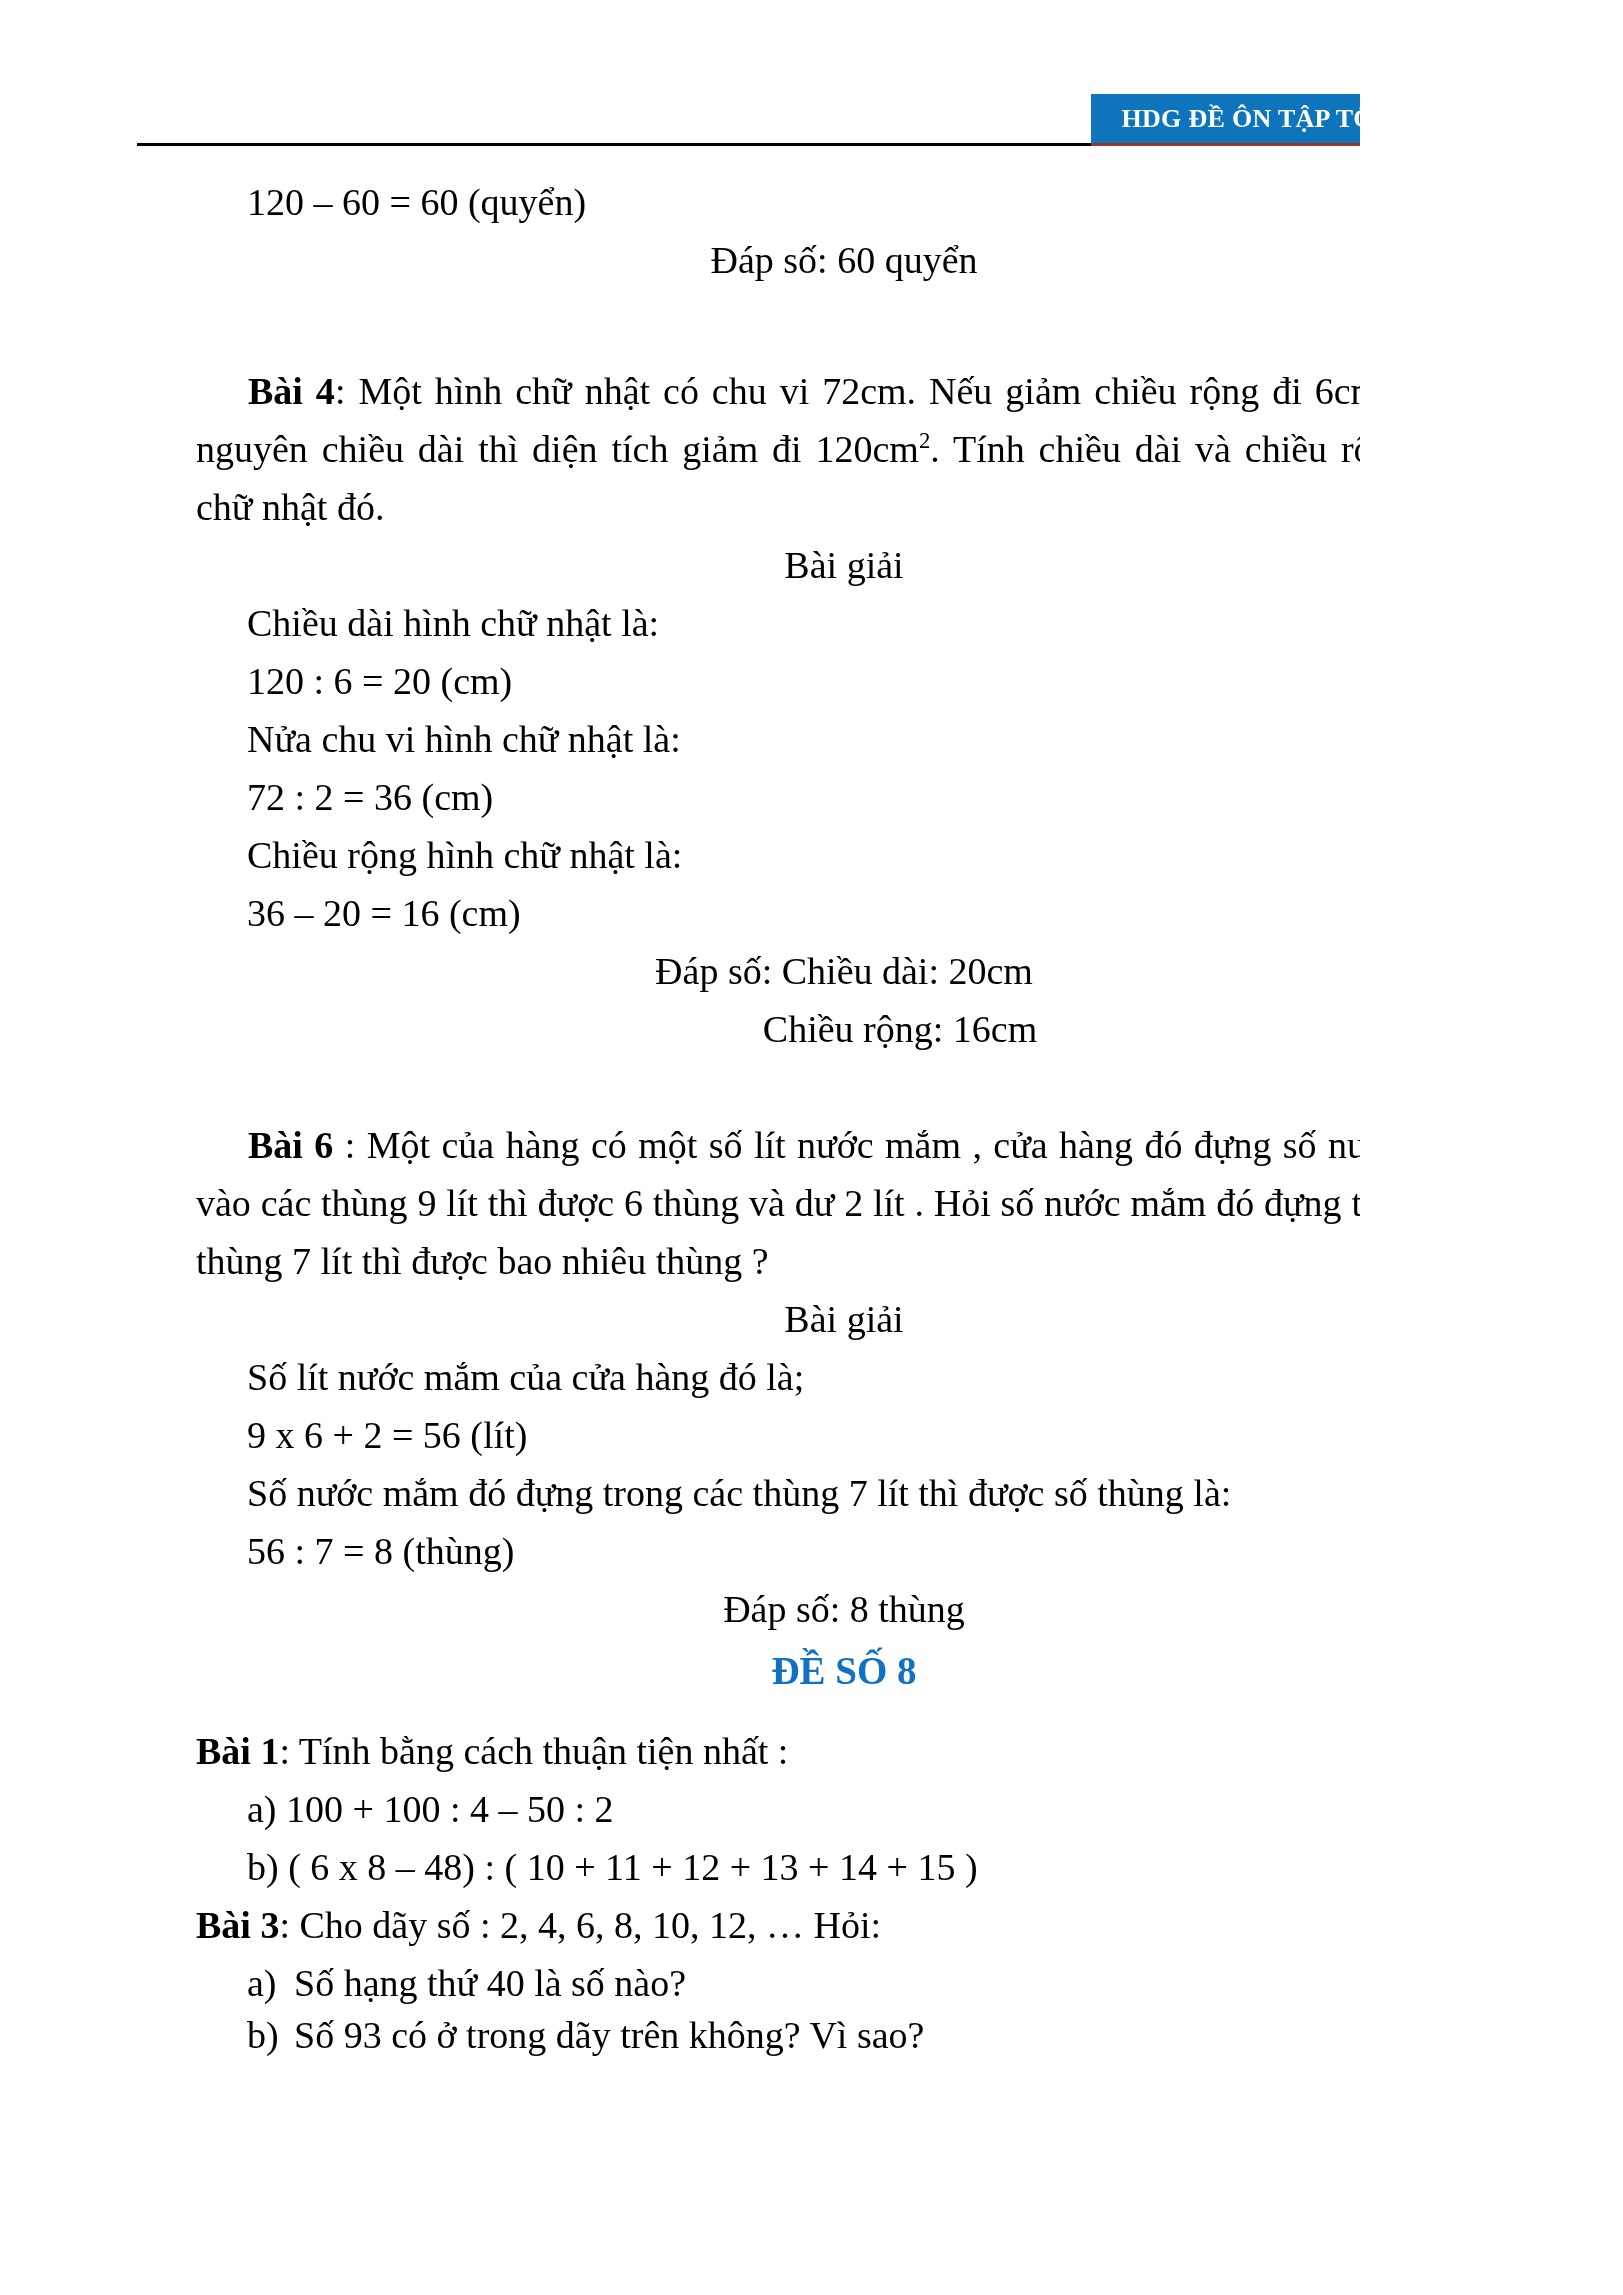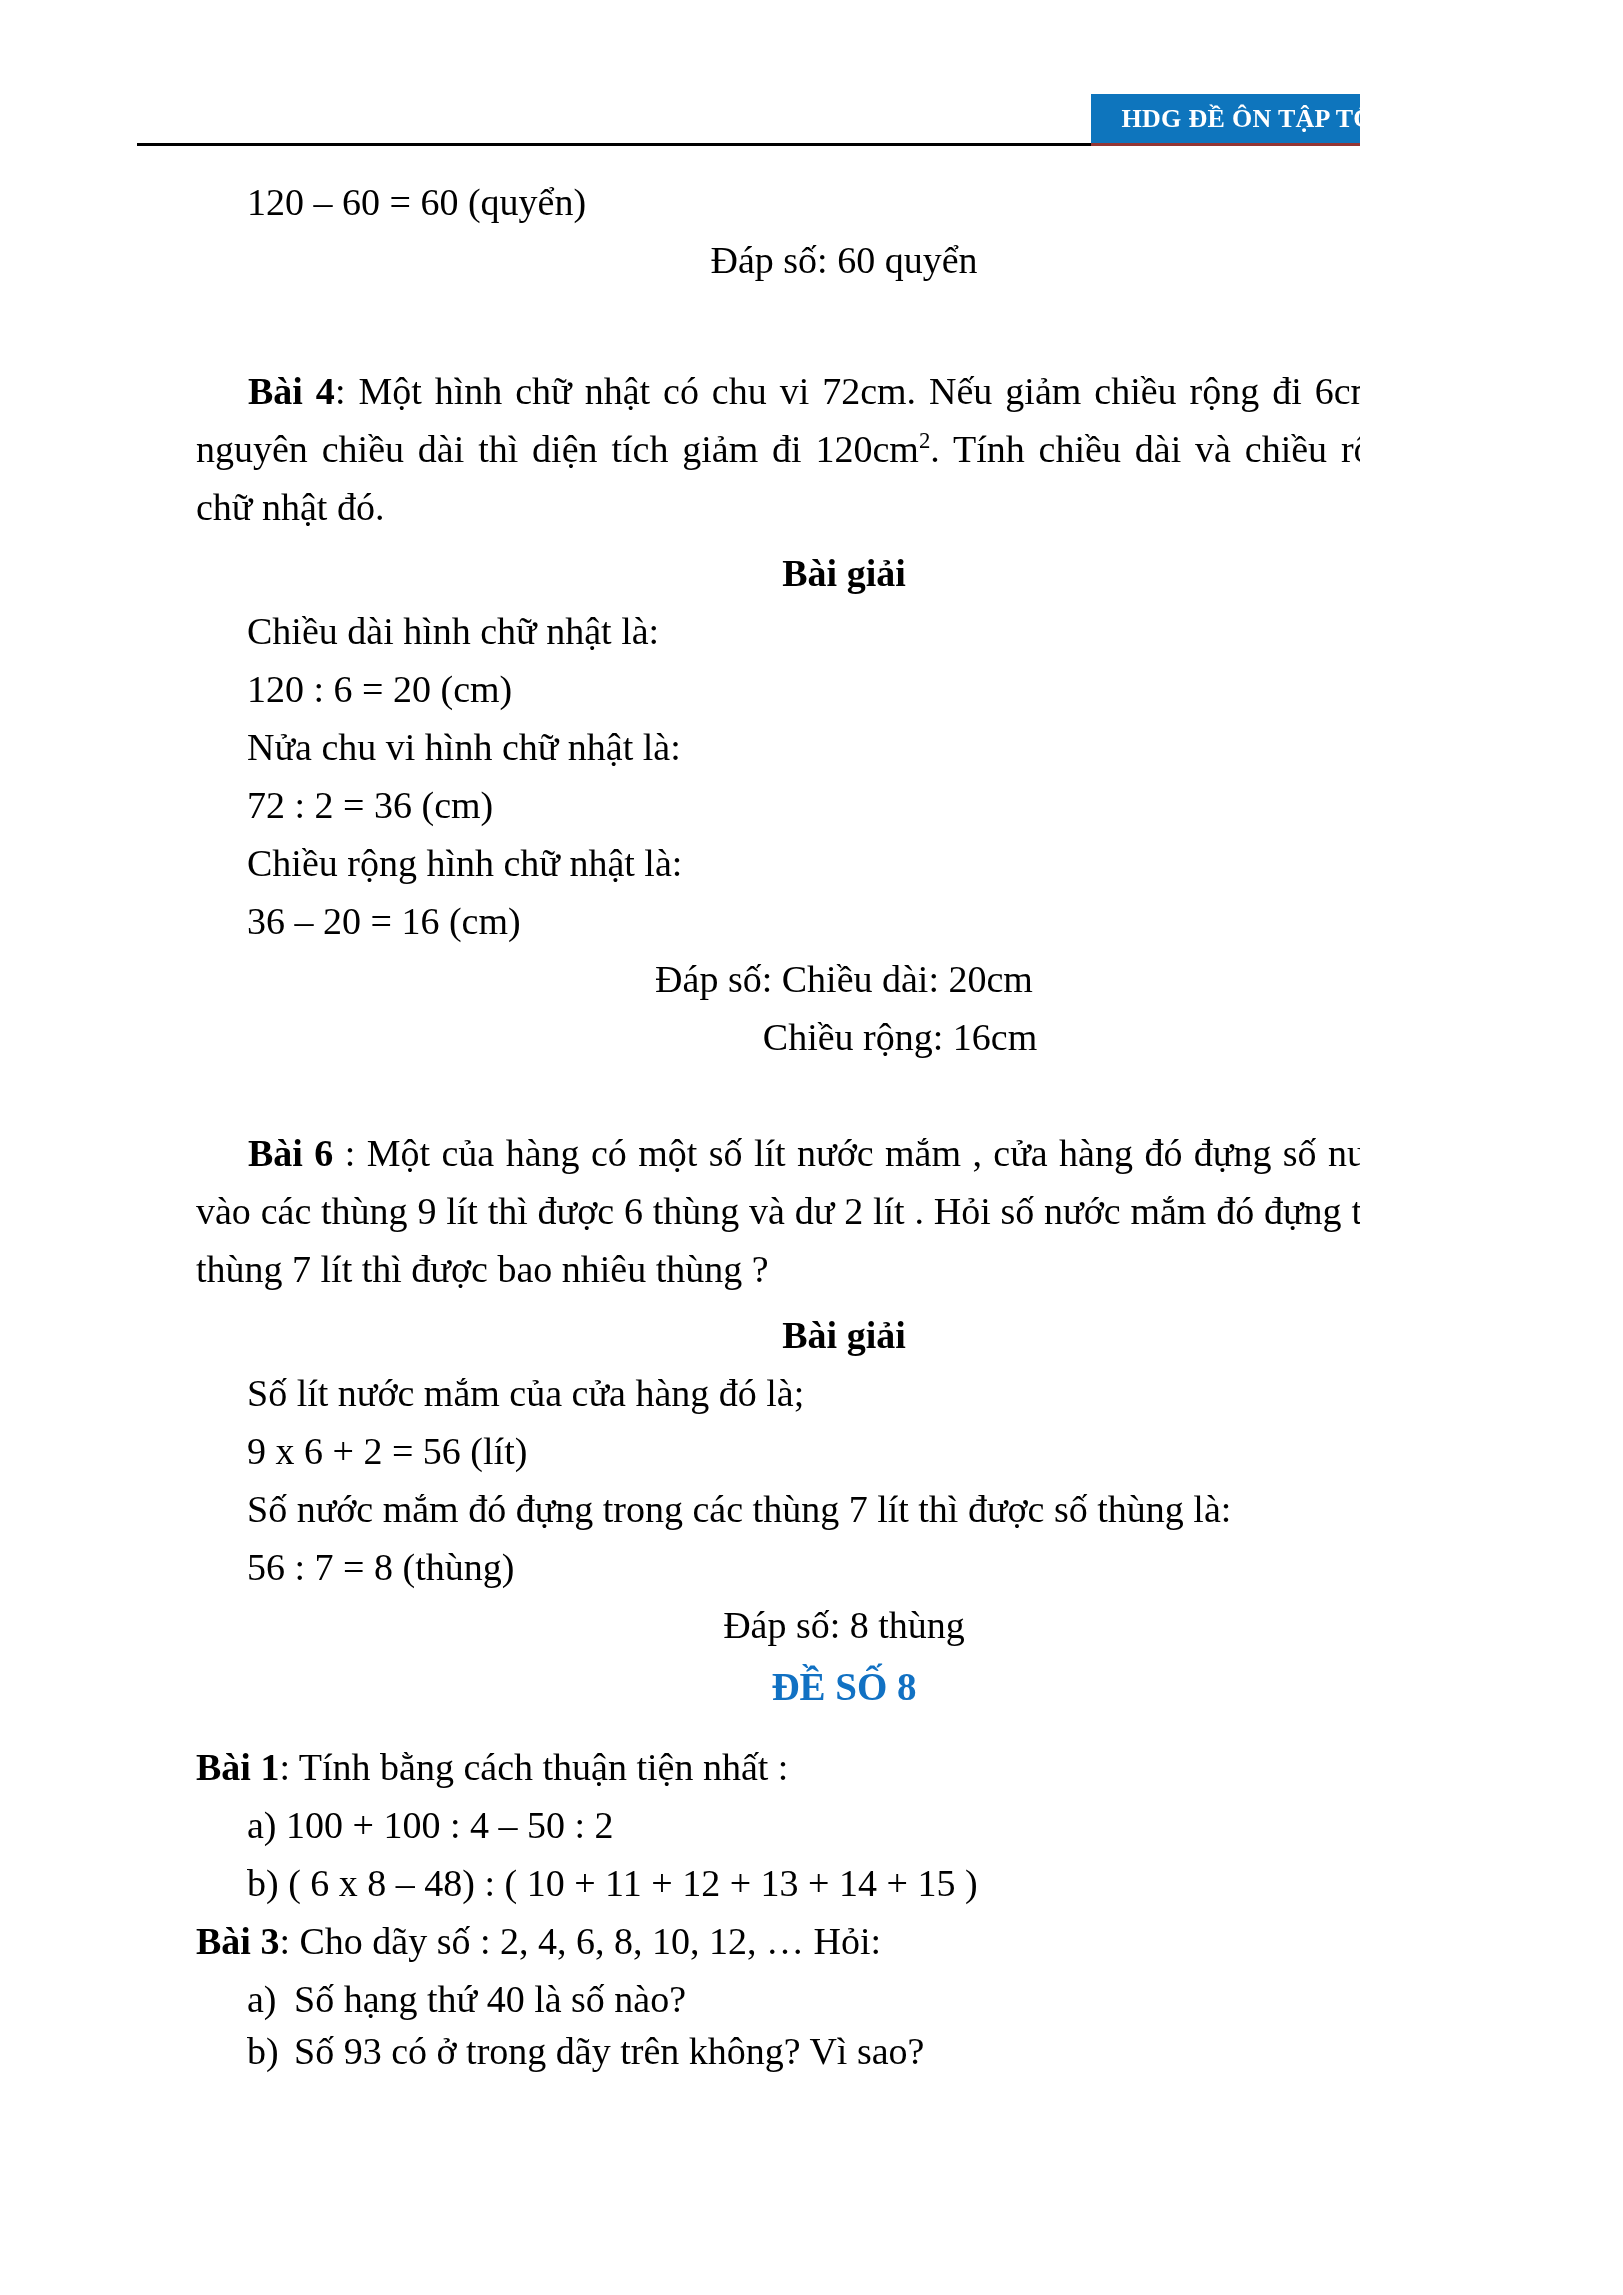--- a/index.html
+++ b/index.html
@@ -28,21 +28,21 @@
   }
   .content{
     position:absolute;left:196px;top:173px;width:1296px;
   }
   .line{margin:0;line-height:58px;height:58px;}
   .blank{height:58px;}
   .tab{padding-left:51px;}
   .center{text-align:center;}
   .para{margin:0;text-align:justify;text-indent:52px;line-height:58px;}
   .para4{margin-top:15px;}
-  .solution-title{margin-top:8px;font-weight:bold;text-align:center;}
+  .solution-title{margin-top:0;font-weight:normal;text-align:center;}
   .ans2{position:relative;left:56px;}
   .de-title{
     margin-top:3.9px;text-align:center;font-weight:bold;font-size:39px;
     color:var(--heading-blue,#1171C3);
   }
   .bai1-line{margin-top:22px;}
   .li .marker{display:inline-block;width:47px;}
   .tight{line-height:46px;height:46px;}
   sup{font-size:60%;line-height:0;}
   b{font-weight:bold;}

